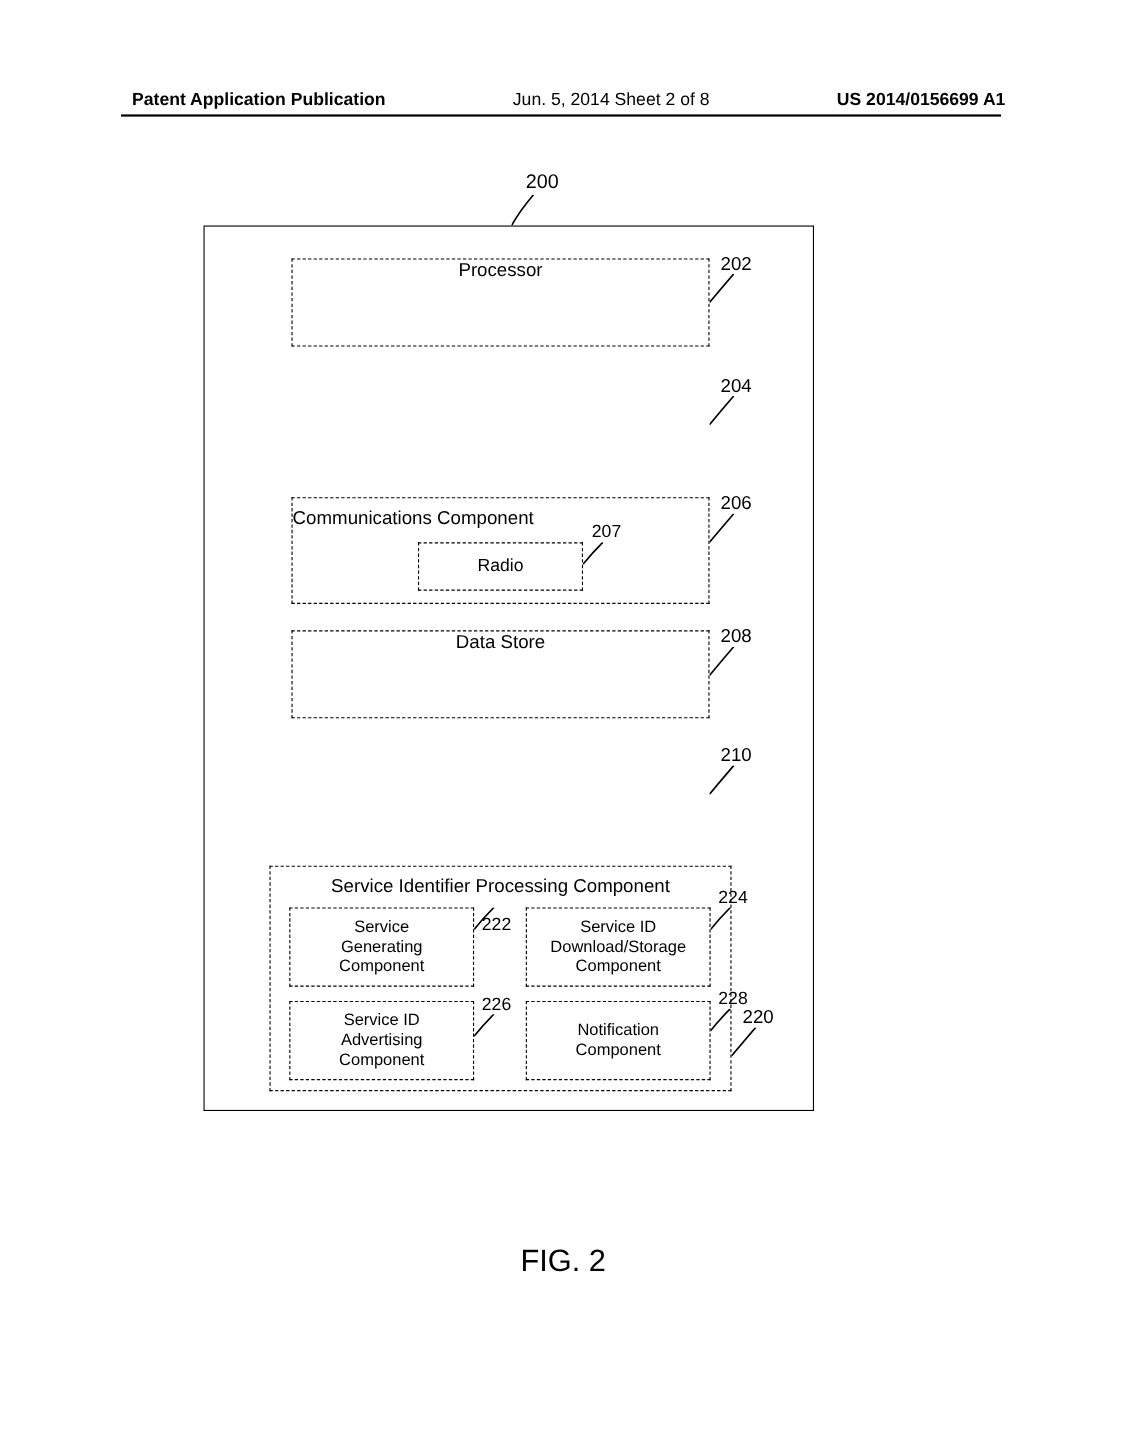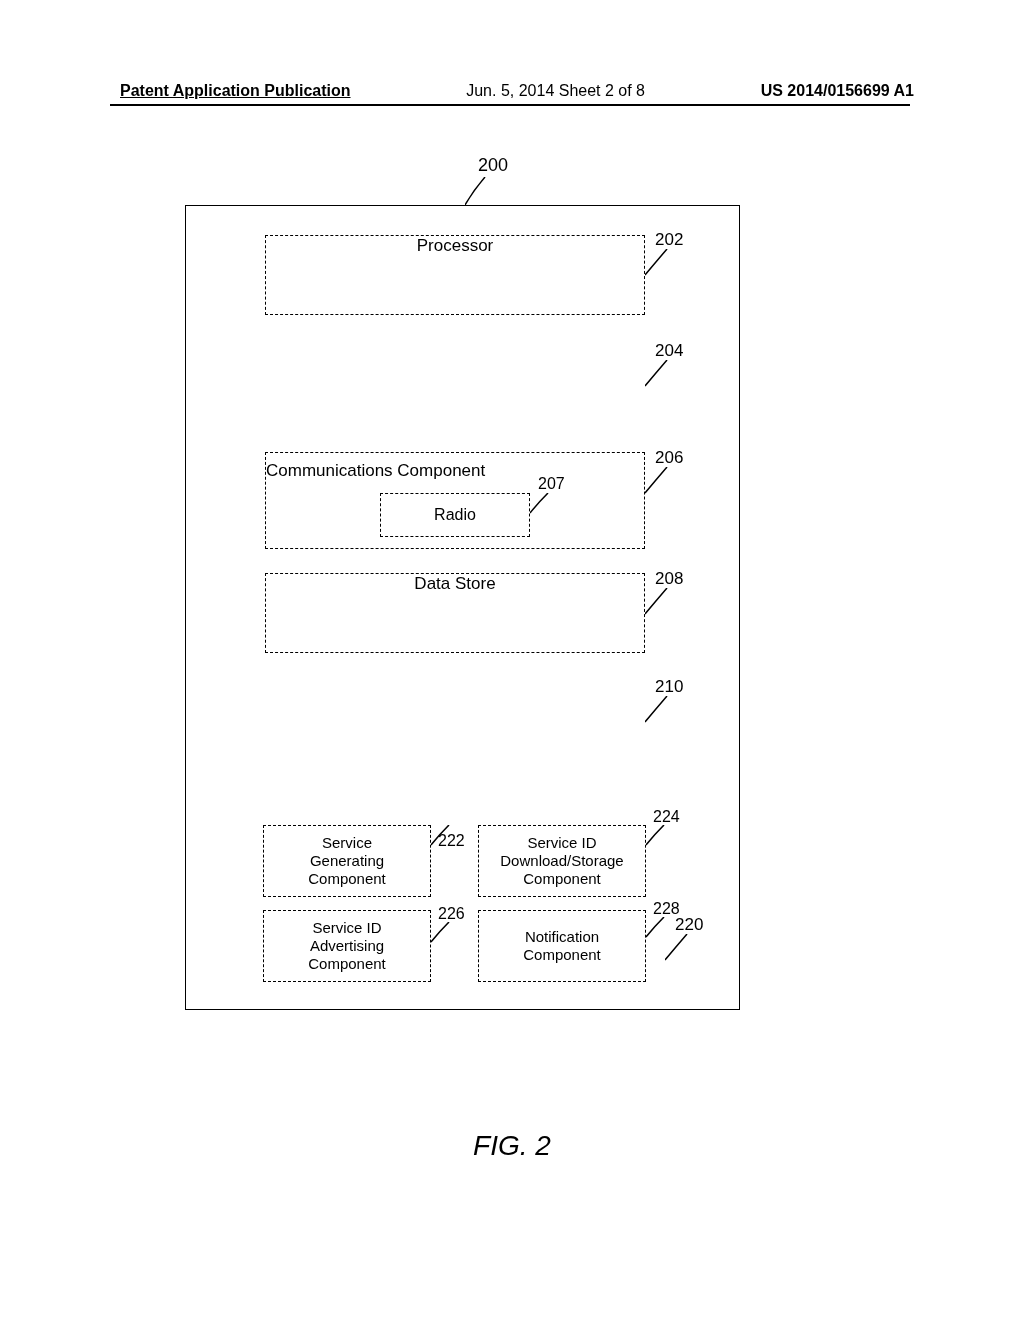--- a/index.html
+++ b/index.html
@@ -13,21 +13,21 @@
   .header {
     position: absolute;
     top: 82px;
     left: 0;
     width: 1024px;
     display: flex;
     justify-content: space-between;
     padding: 0 110px 0 120px;
     font-size: 16px;
   }
-  .header .left { font-weight: bold; text-decoration: underline; }
+  .header .left { font-weight: bold; }
   .header .center { font-weight: normal; }
   .header .right { font-weight: bold; }
   .header-rule {
     position: absolute;
     top: 104px;
     left: 110px;
     width: 800px;
     border-top: 2px solid #000;
   }
   .diagram {
@@ -99,21 +99,20 @@
     position: absolute;
   }
   .figcap {
     position: absolute;
     top: 1130px;
     left: 0;
     width: 1024px;
     text-align: center;
     font-size: 28px;
     font-weight: normal;
-    font-style: italic;
   }
 </style>
 </head>
 <body>
 
 <div class="header">
   <span class="left">Patent Application Publication</span>
   <span class="center">Jun. 5, 2014  Sheet 2 of 8</span>
   <span class="right">US 2014/0156699 A1</span>
 </div>
@@ -161,20 +160,23 @@
   <div class="ref" style="top:414px; left:470px;">208</div>
   <svg class="lead" style="top:433px; left:460px;" width="28" height="28">
       <path d="M22 0 Q 10 14 0 26" stroke="#000" stroke-width="1.5" fill="none"></path>
     </svg>
 
   <div class="ref" style="top:522px; left:470px;">210</div>
   <svg class="lead" style="top:541px; left:460px;" width="28" height="28">
       <path d="M22 0 Q 10 14 0 26" stroke="#000" stroke-width="1.5" fill="none"></path>
     </svg>
 
+  <div class="box-sip">
+    <div class="sip-title">Service Identifier Processing Component</div>
+  </div>
   <div class="ref" style="top:760px; left:490px;">220</div>
   <svg class="lead" style="top:779px; left:480px;" width="28" height="28">
       <path d="M22 0 Q 10 14 0 26" stroke="#000" stroke-width="1.5" fill="none"></path>
     </svg>
 
   <div class="subbox sb-sg">
     <span>Service</span>
     <span>Generating</span>
     <span>Component</span>
   </div>

